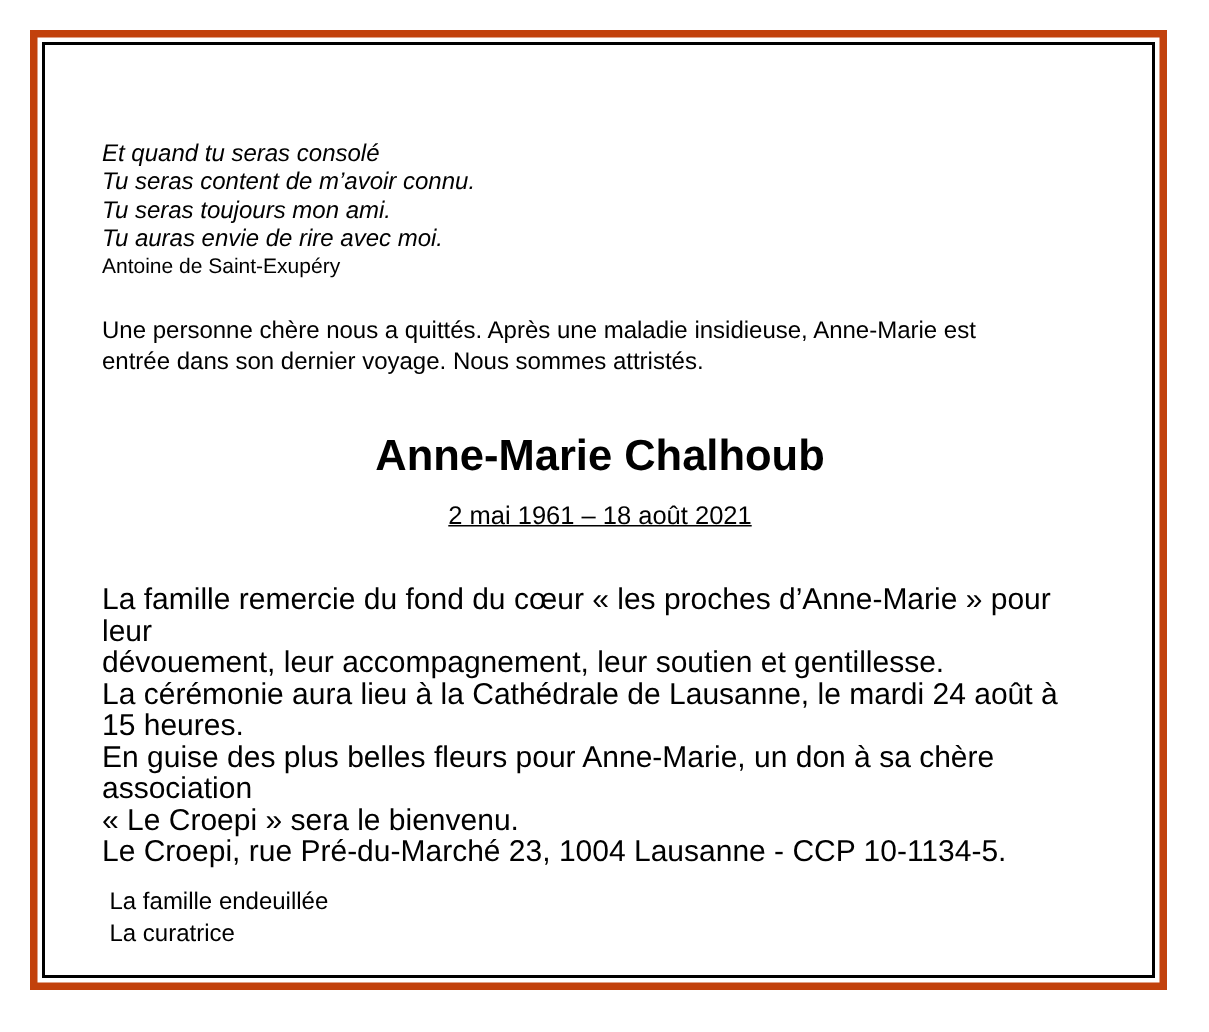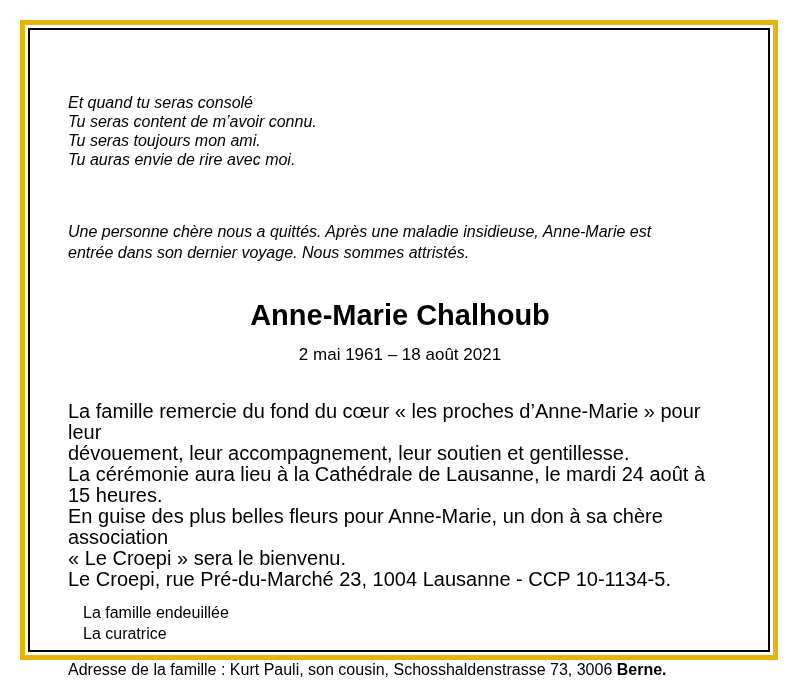--- a/index.html
+++ b/index.html
@@ -8,21 +8,21 @@
     height: 688px;
     background: #ffffff;
     color: #000000;
     font-family: "Liberation Sans", sans-serif;
     position: relative;
     overflow: hidden;
   }
   .frame-outer {
     position: absolute;
     top: 20px; left: 20px; right: 28px; bottom: 28px;
-    border: 5px solid #eab308;
+    border: 5px solid #c2410c;
     padding: 3px;
     box-sizing: border-box;
   }
   .frame-inner {
     width: 100%;
     height: 100%;
     border: 2px solid #000000;
     box-sizing: border-box;
     background: #ffffff;
   }
@@ -33,47 +33,47 @@
     font-style: italic;
     font-size: 16px;
     line-height: 19px;
     white-space: pre-line;
   }
   .attribution {
     font-size: 14px;
     line-height: 17px;
   }
   .intro {
-    margin: 52px 0 0 0;
+    margin: 24px 0 0 0;
     font-size: 16px;
     line-height: 21px;
     white-space: pre-line;
-    font-style: italic;
   }
   .name {
     margin: 36px 0 12px 0;
     font-size: 29px;
     line-height: 33px;
     font-weight: bold;
     text-align: center;
     letter-spacing: 0;
   }
   .dates {
     font-size: 17px;
     line-height: 21px;
     text-align: center;
+    text-decoration: underline;
   }
   .body-text {
     margin: 36px 0 0 0;
     font-size: 20px;
     line-height: 21px;
     white-space: pre-line;
   }
   .closing {
-    margin: 12px 0 0 15px;
+    margin: 12px 0 0 5px;
     font-size: 16px;
     line-height: 21px;
     white-space: pre-line;
   }
   .address {
     margin: 15px 0 0 0;
     font-size: 16px;
     line-height: 21px;
   }
   .address b { font-weight: bold; }
@@ -84,36 +84,36 @@
 <div class="page">
   <div class="frame-outer">
     <div class="frame-inner">
       <div class="content">
 
         <div class="quote">Et quand tu seras consolé
 Tu seras content de m’avoir connu.
 Tu seras toujours mon ami.
 Tu auras envie de rire avec moi.</div>
 
+        <div class="attribution">Antoine de Saint-Exupéry</div>
 
         <p class="intro">Une personne chère nous a quittés. Après une maladie insidieuse, Anne-Marie est
 entrée dans son dernier voyage. Nous sommes attristés.</p>
 
         <h1 class="name">Anne-Marie Chalhoub</h1>
 
         <div class="dates">2 mai 1961 – 18 août 2021</div>
 
         <p class="body-text">La famille remercie du fond du cœur « les proches d’Anne-Marie » pour leur
 dévouement, leur accompagnement, leur soutien et gentillesse.
 La cérémonie aura lieu à la Cathédrale de Lausanne, le mardi 24 août à 15 heures.
 En guise des plus belles fleurs pour Anne-Marie, un don à sa chère association
 « Le Croepi » sera le bienvenu.
 Le Croepi, rue Pré-du-Marché 23, 1004 Lausanne - CCP 10-1134-5.</p>
 
         <p class="closing">La famille endeuillée
 La curatrice</p>
 
-        <p class="address"><span>Adresse de la famille : Kurt Pauli, son cousin, Schosshaldenstrasse 73, 3006 </span><b>Berne.</b></p>
 
       </div>
     </div>
   </div>
 </div>
 
 </body></html>

